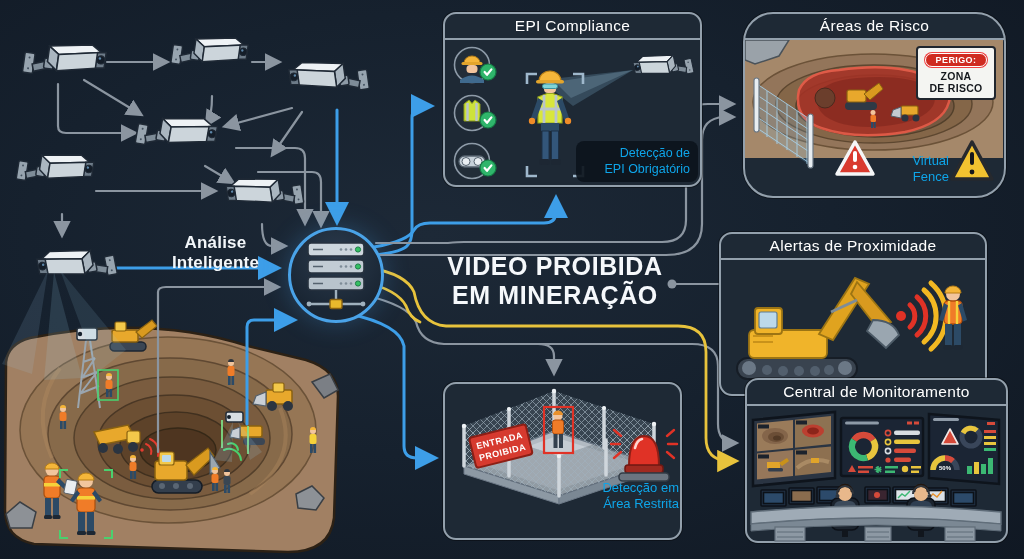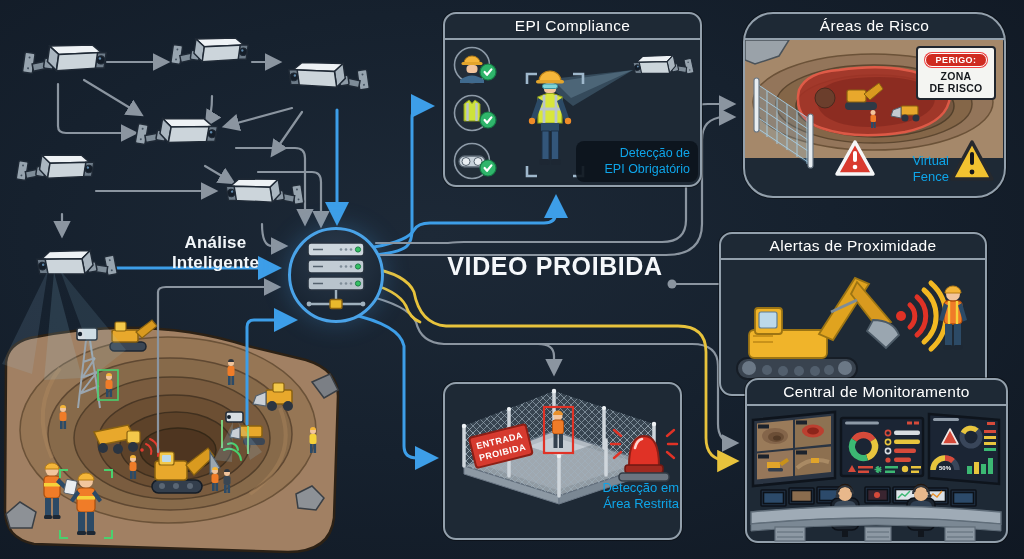--- a/index.html
+++ b/index.html
@@ -341,20 +341,21 @@
       <circle cx="12" cy="67" r="2.4" fill="#9fb0bd"></circle>
         <circle cx="66" cy="67" r="2.4" fill="#9fb0bd"></circle>
     </svg>
   </div>
 
   <div class="lbl" id="analise-label" style="left:143px;top:233px;width:145px;font-size:17px;">Análise
 Inteligente</div>
 
   <div id="main-title">
     <div>VIDEO PROIBIDA</div>
+    <div>EM MINERAÇÃO</div>
   </div>
 
   <div class="panel" style="left:443px;top:12px;width:259px;height:175px;">
     <div class="panel-header">EPI Compliance</div>
     <div class="panel-body" style="height:146px;">
       <svg width="254" height="146" viewBox="0 0 254 146">
 
         <g stroke="#8d9aa7" stroke-width="1.6" fill="rgba(255,255,255,0.02)">
           <circle cx="27" cy="25" r="17.5"></circle>
             <circle cx="27" cy="73" r="17.5"></circle>

